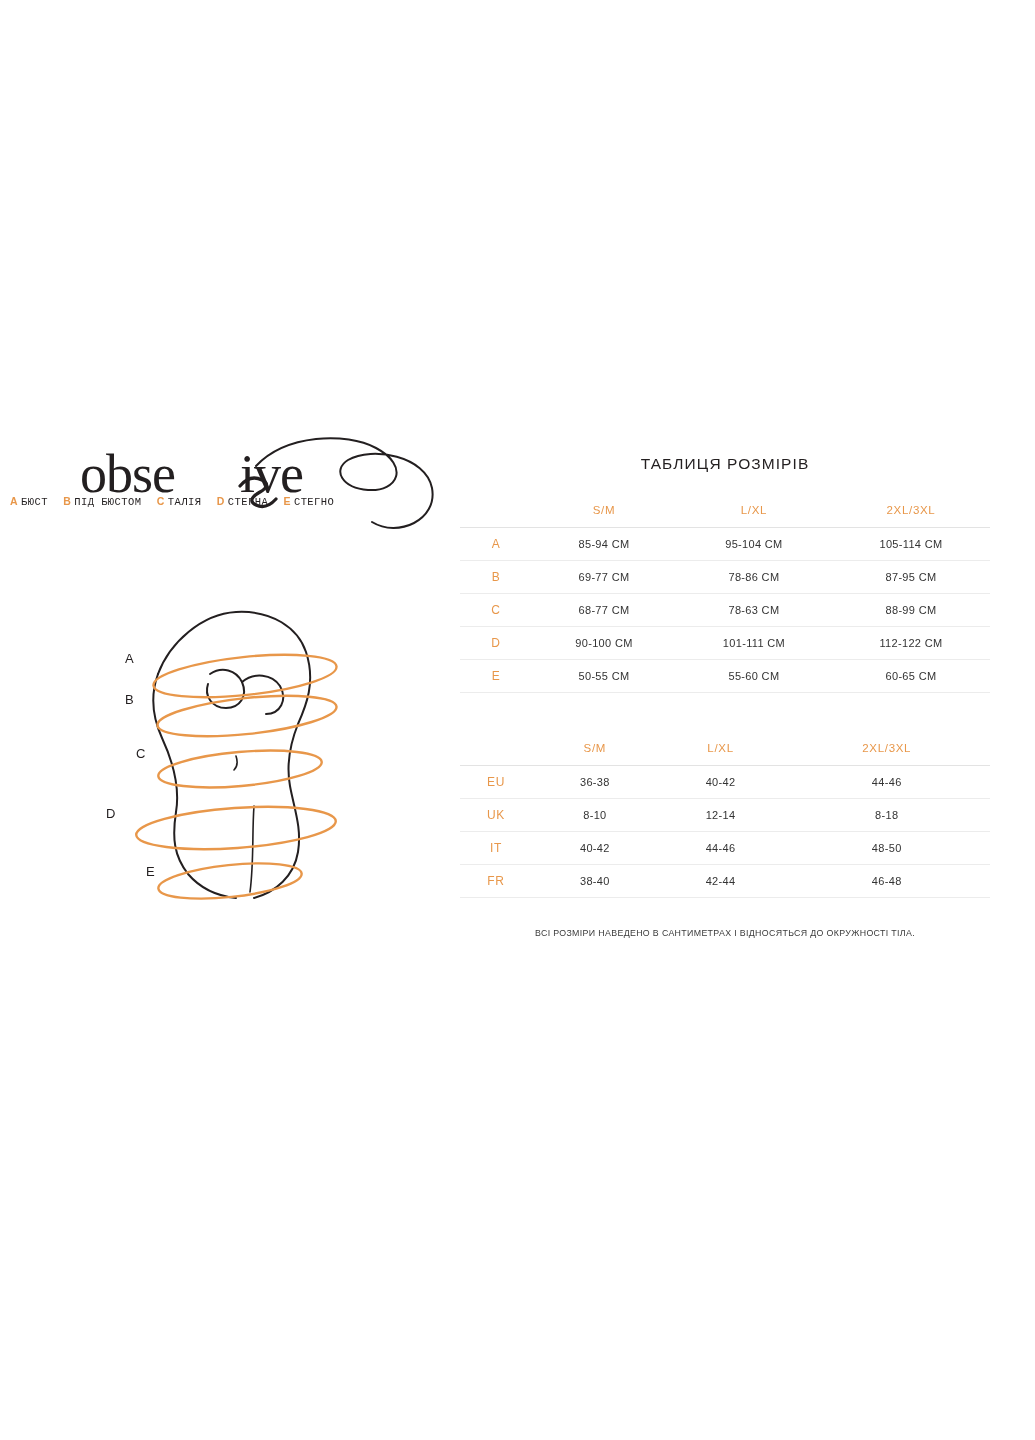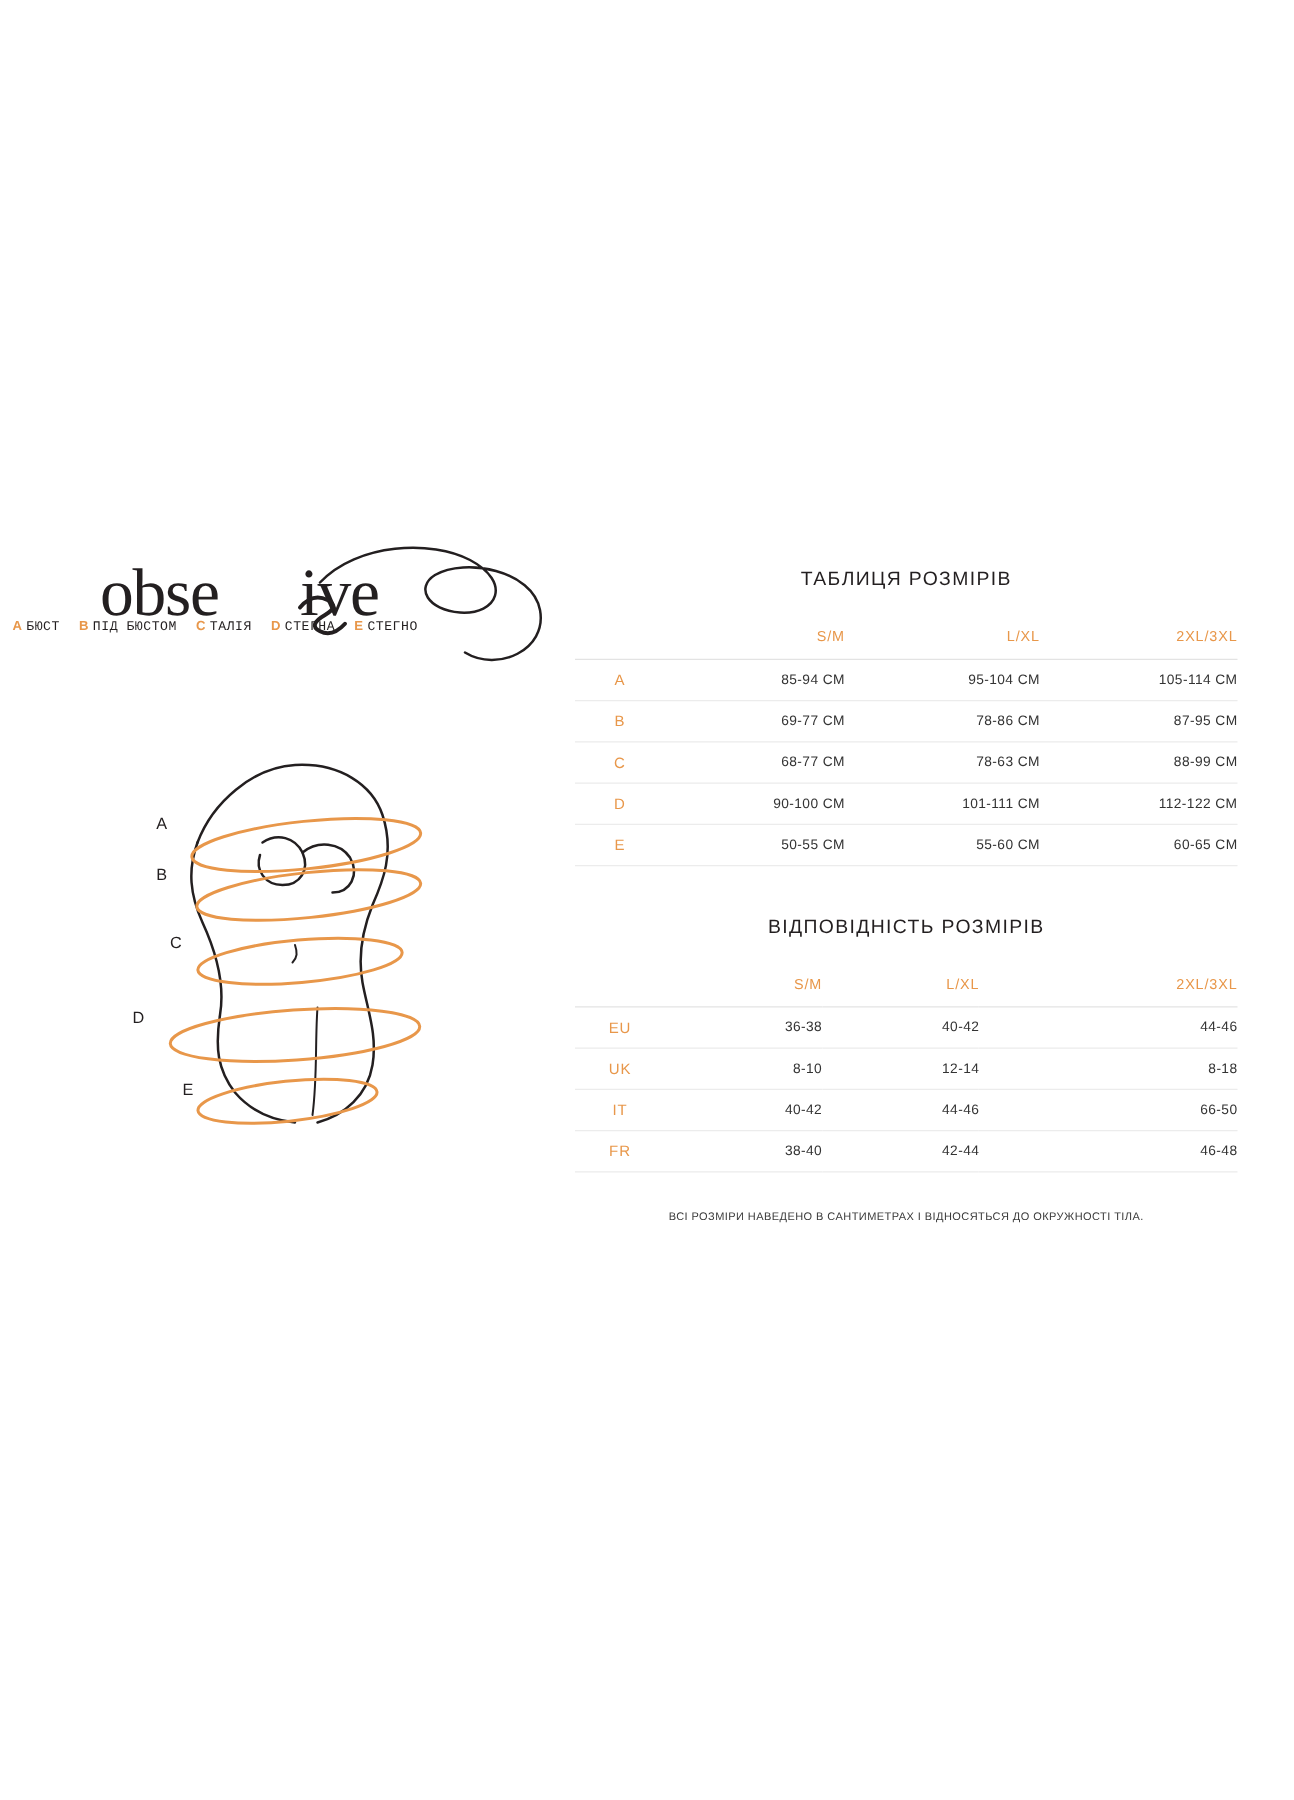--- a/index.html
+++ b/index.html
@@ -78,21 +78,21 @@
     margin-bottom: 22px;
   }
   table.size-table {
     width: 100%;
     border-collapse: collapse;
     font-size: 11px;
   }
   table.size-table th,
   table.size-table td {
     padding: 9px 0;
-    text-align: right;
+    text-align: center;
     font-weight: normal;
   }
   table.size-table thead th {
     color: #e8974a;
     font-size: 11.5px;
     letter-spacing: 0.06em;
     padding-bottom: 11px;
     border-bottom: 1px solid #e3e3e3;
   }
   table.size-table tbody td {
@@ -247,21 +247,20 @@
           <td class="row-key bold">E</td>
           <td>50-55 CM</td>
           <td>55-60 CM</td>
           <td>60-65 CM</td>
         </tr>
       </tbody>
     </table>
 
     <div class="block-gap"></div>
 
-    <div class="table-title">ВІДПОВІДНІСТЬ РОЗМІРІВ</div>
 
     <table class="size-table">
       <thead>
         <tr>
           <th class="corner"></th>
           <th>S/M</th>
           <th>L/XL</th>
           <th>2XL/3XL</th>
         </tr>
       </thead>
@@ -275,21 +274,21 @@
         <tr>
           <td class="row-key bold">UK</td>
           <td>8-10</td>
           <td>12-14</td>
           <td>8-18</td>
         </tr>
         <tr>
           <td class="row-key bold">IT</td>
           <td>40-42</td>
           <td>44-46</td>
-          <td>66-50</td>
+          <td>48-50</td>
         </tr>
         <tr>
           <td class="row-key bold">FR</td>
           <td>38-40</td>
           <td>42-44</td>
           <td>46-48</td>
         </tr>
       </tbody>
     </table>
 

